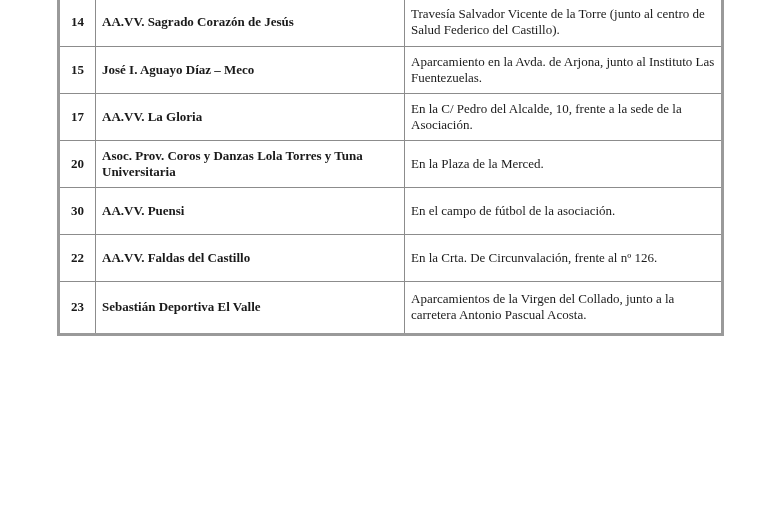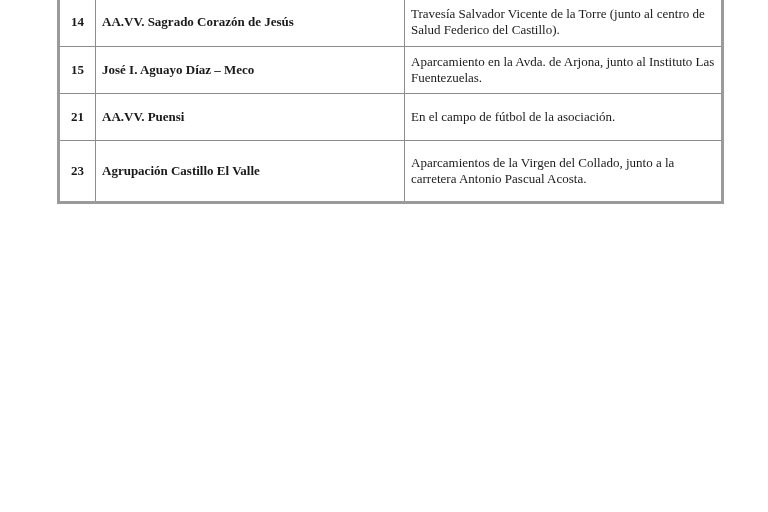--- a/index.html
+++ b/index.html
@@ -30,24 +30,39 @@
         <td class="num">14</td>
         <td class="name">AA.VV. Sagrado Corazón de Jesús</td>
         <td class="loc">Travesía Salvador Vicente de la Torre (junto al centro de Salud Federico del Castillo).</td>
       </tr>
       <tr style="height:47px">
         <td class="num">15</td>
         <td class="name">José I. Aguayo Díaz – Meco</td>
         <td class="loc">Aparcamiento en la Avda. de Arjona, junto al Instituto Las Fuentezuelas.</td>
       </tr>
       <tr style="height:47px">
-        <td class="num">21</td>
+        <td class="num">17</td>
+        <td class="name">AA.VV. La Gloria</td>
+        <td class="loc">En la C/ Pedro del Alcalde, 10, frente a la sede de la Asociación.</td>
+      </tr>
+      <tr style="height:47px">
+        <td class="num">20</td>
+        <td class="name">Asoc. Prov. Coros y Danzas Lola Torres y Tuna Universitaria</td>
+        <td class="loc">En la Plaza de la Merced.</td>
+      </tr>
+      <tr style="height:47px">
+        <td class="num">30</td>
         <td class="name">AA.VV. Puensi</td>
         <td class="loc">En el campo de fútbol de la asociación.</td>
       </tr>
-      <tr style="height:61px">
+      <tr style="height:47px">
+        <td class="num">22</td>
+        <td class="name">AA.VV. Faldas del Castillo</td>
+        <td class="loc">En la Crta. De Circunvalación, frente al nº 126.</td>
+      </tr>
+      <tr style="height:52px">
         <td class="num">23</td>
-        <td class="name">Agrupación Castillo El Valle</td>
+        <td class="name">Sebastián Deportiva El Valle</td>
         <td class="loc">Aparcamientos de la Virgen del Collado, junto a la carretera Antonio Pascual Acosta.</td>
       </tr>
     </tbody>
   </table>
 </div>
 
 </body></html>

